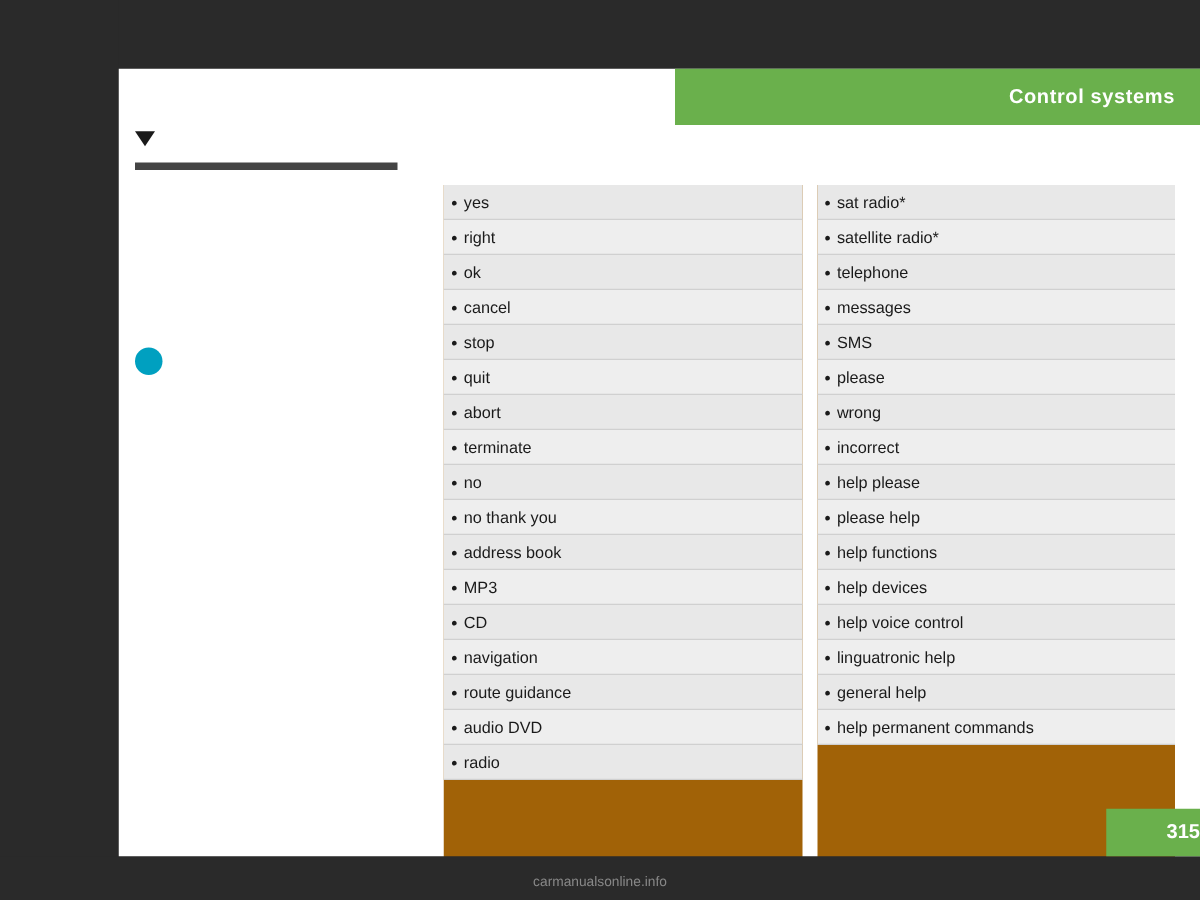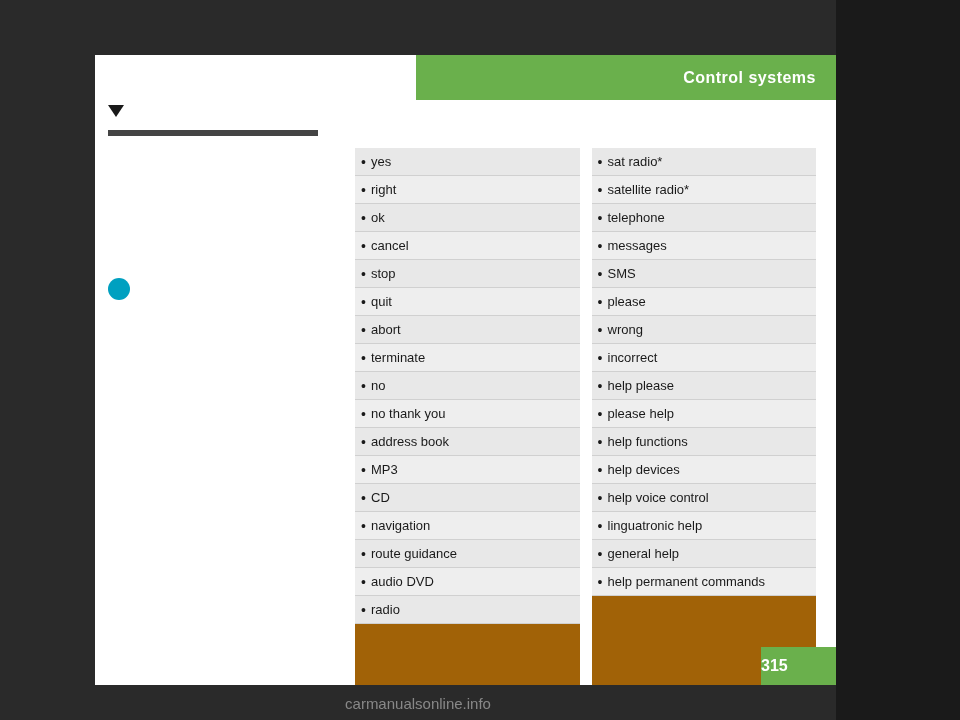--- a/index.html
+++ b/index.html
@@ -5,21 +5,21 @@
     * { margin: 0; padding: 0; box-sizing: border-box; }
     body {
       width: 960px;
       height: 720px;
       background: #1a1a1a;
       font-family: Arial, sans-serif;
       overflow: hidden;
       position: relative;
     }
     .page {
-      width: 836px;
+      width: 960px;
       height: 720px;
       background: #ffffff;
       position: relative;
     }
     
     .top-band {
       position: absolute;
       top: 0; left: 0; right: 0;
       height: 55px;
       background: #2a2a2a;
@@ -55,21 +55,21 @@
     
     .page-number-box {
       position: absolute;
       bottom: 35px;
       right: 0;
       width: 75px;
       height: 38px;
       background: #6ab04c;
       display: flex;
       align-items: center;
-      justify-content: flex-start;
+      justify-content: flex-end;
     }
     .page-number {
       color: #ffffff;
       font-size: 16px;
       font-weight: bold;
     }
     
     .bottom-band {
       position: absolute;
       bottom: 0;
@@ -78,21 +78,21 @@
       height: 35px;
       background: #2a2a2a;
     }
     
     .watermark {
       position: absolute;
       bottom: 8px;
       left: 50%;
       transform: translateX(-50%);
       color: #888;
-      font-size: 15px;
+      font-size: 11px;
       white-space: nowrap;
     }
     
     .triangle-marker {
       position: absolute;
       top: 105px;
       left: 108px;
       width: 0;
       height: 0;
       border-left: 8px solid transparent;

